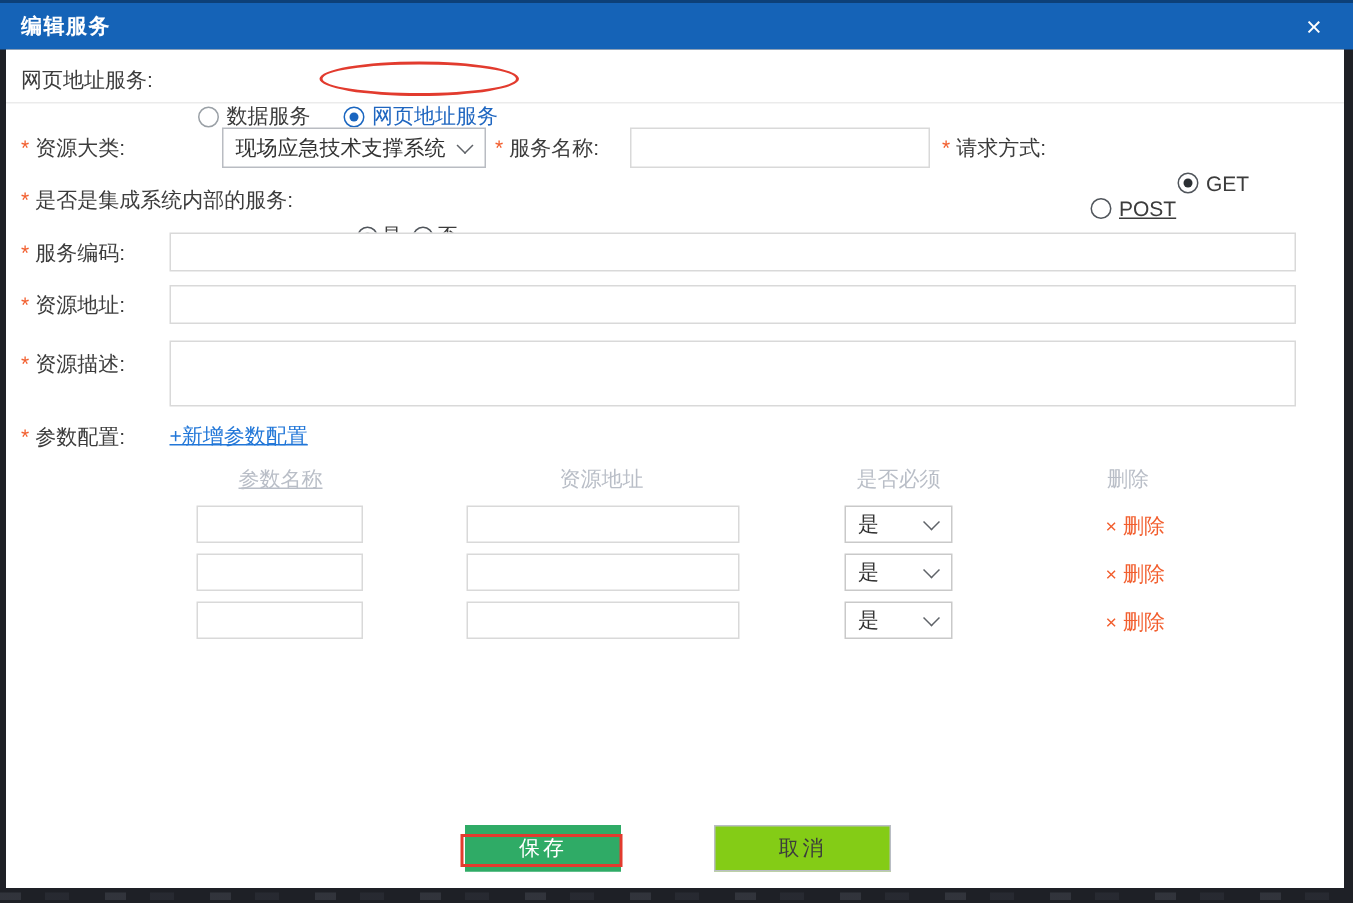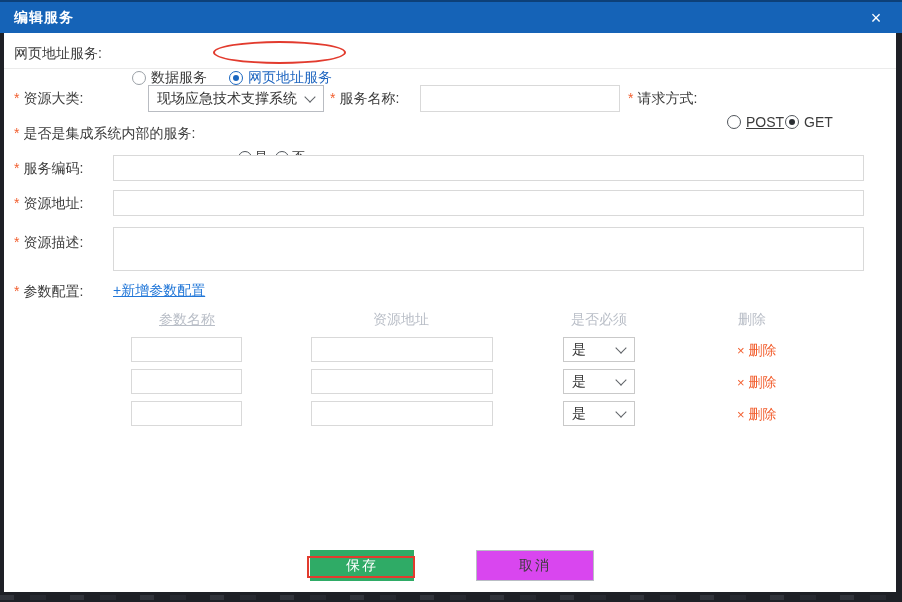--- a/index.html
+++ b/index.html
@@ -77,21 +77,21 @@
   
   .thead { position:absolute; color:#b9bec7; text-align:center; }
   .del-link { position:absolute; color:#f25e2e; cursor:pointer; white-space:nowrap; }
   .del-link .x { font-size:13px; margin-right:4px; }
   
   .btn {
     position:absolute; height:31px; text-align:center; line-height:29px; cursor:pointer;
     font-size:14px;
   }
   .btn-save { left:306px; top:517px; width:104px; background:#2fab66; color:#fff; border:1px solid #2fab66; letter-spacing:2px; }
-  .btn-cancel { left:472px; top:517px; width:118px; background:#d946ef; color:#3c3c3c; border:1px solid #b9bdc4; letter-spacing:2px; }
+  .btn-cancel { left:472px; top:517px; width:118px; background:#84cc16; color:#3c3c3c; border:1px solid #b9bdc4; letter-spacing:2px; }
   .annotation-rect {
     position:absolute; left:303px; top:523px; width:108px; height:22px;
     border:2px solid #e23b2e; pointer-events:none;
   }
 </style>
 </head>
 <body>
 
 <div class="bg-smudge"></div>
 
@@ -118,21 +118,21 @@
   <span class="lbl" style="left:10px; top:57px;"><span class="star">*</span><span>资源大类:</span></span>
   <div class="sel" style="left:100px; top:52px; width:176px;margin-left:44px;">
     <span>现场应急技术支撑系统</span>
     <i class="chev"></i>
   </div>
 
   <span class="lbl" style="left:326px; top:57px;"><span class="star">*</span><span>服务名称:</span></span>
   <input class="txt" style="left: 416px; top: 52px; width: 200px;" value="">
 
   <span class="lbl" style="left:624px; top:57px;"><span class="star">*</span><span>请求方式:</span></span>
-  <div class="radio-group" style="left:723px; top:57px;text-decoration:underline;">
+  <div class="radio-group" style="left:723px; top:74px;text-decoration:underline;">
     <span class="rb native"></span>
     <span class="radio-text">POST</span>
   </div>
   <div class="radio-group" style="left:781px; top:57px;">
     <span class="rb native checked"></span>
     <span class="radio-text">GET</span>
   </div>
 
   <span class="lbl" style="left:10px; top:92px;"><span class="star">*</span><span>是否是集成系统内部的服务:</span></span>
   <div class="radio-group" style="left:234px; top:92px;">

